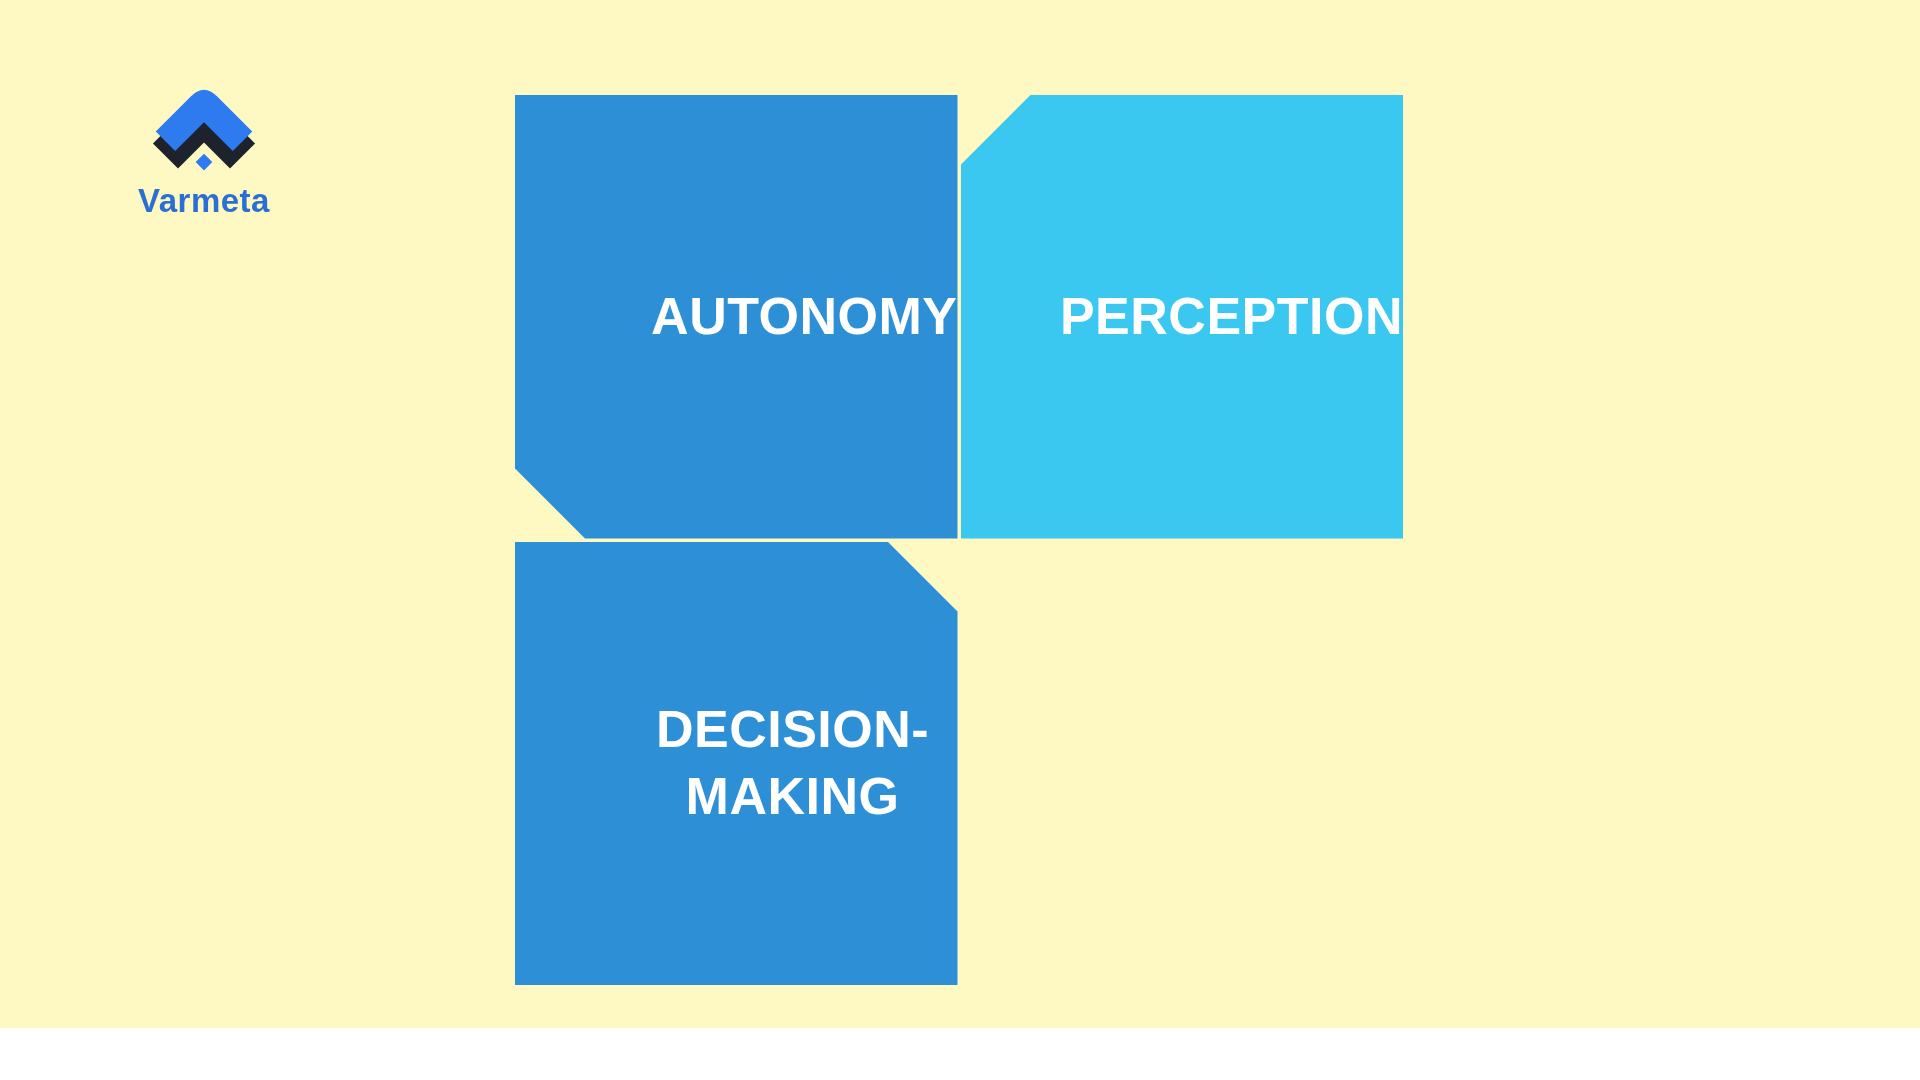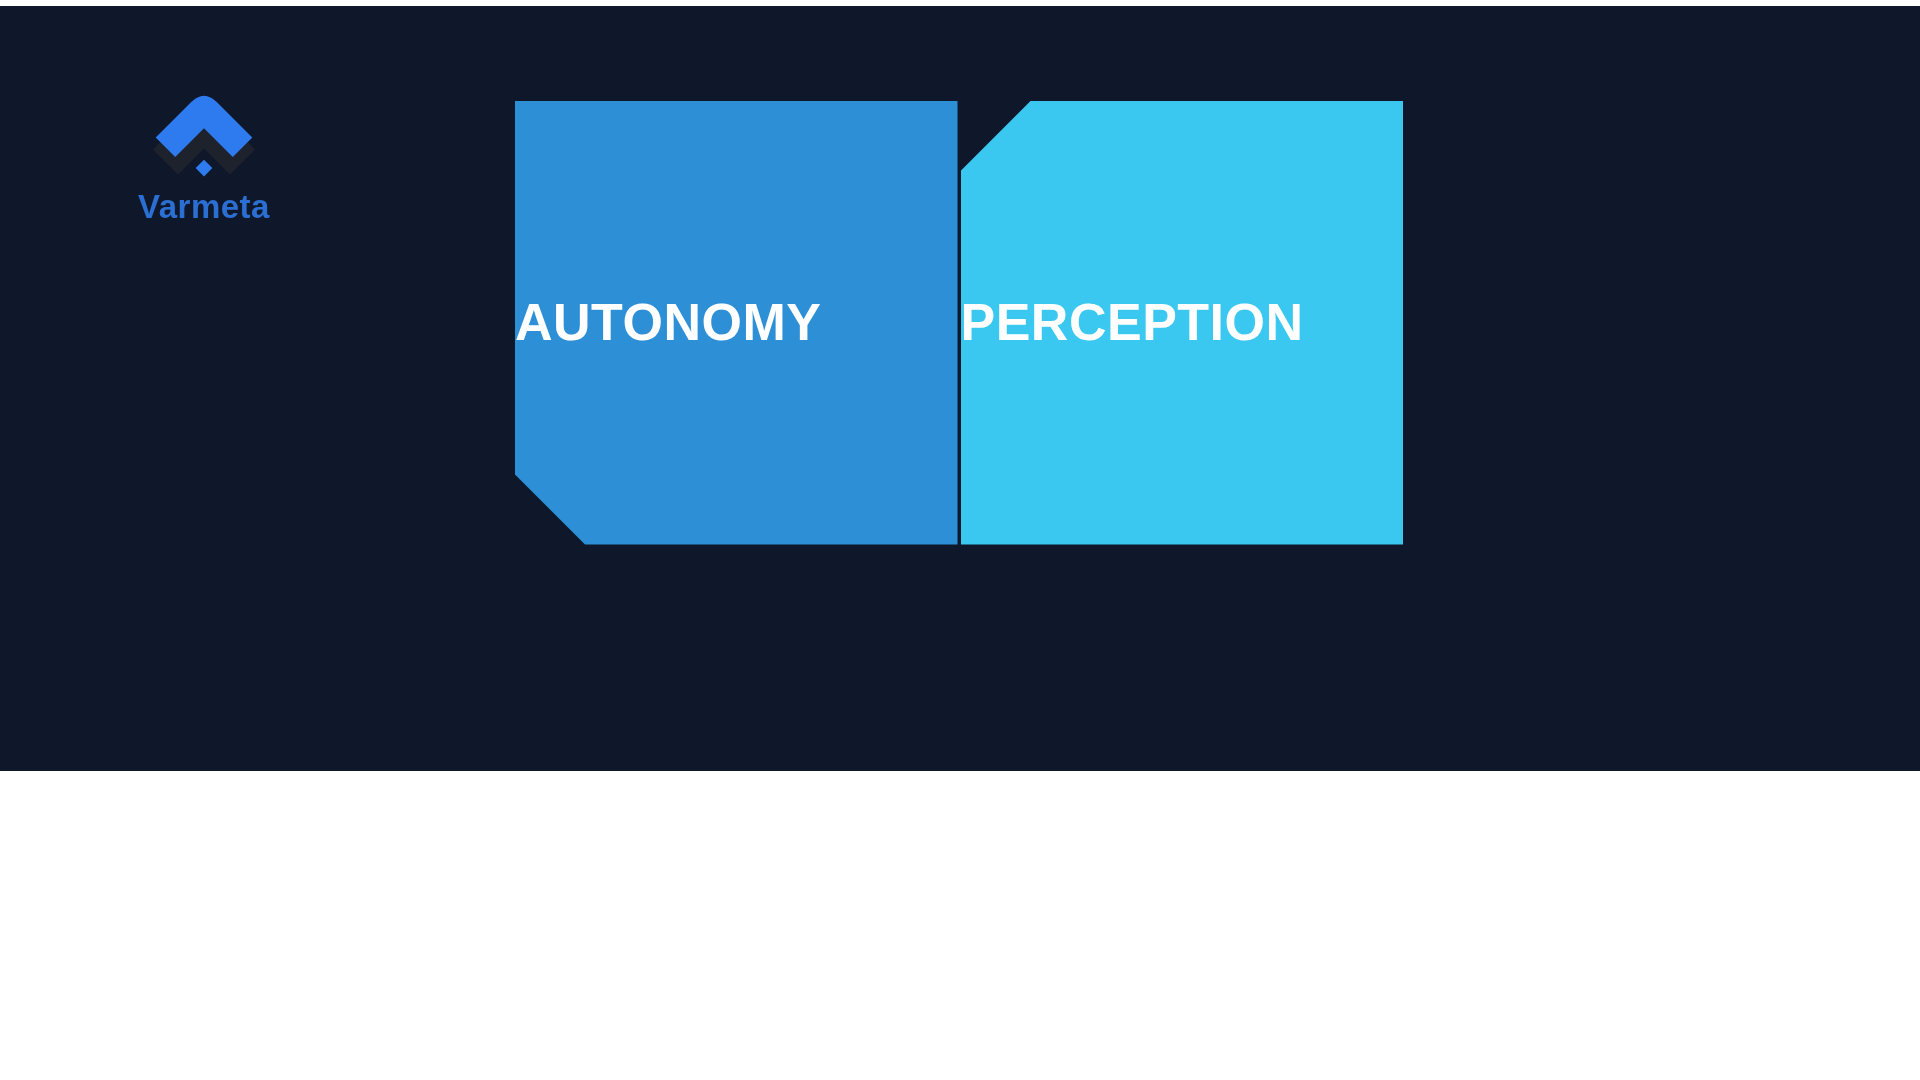--- a/index.html
+++ b/index.html
@@ -4,24 +4,23 @@
 <style>
   html, body {
     margin: 0;
     padding: 0;
     background: #ffffff;
     font-family: "Liberation Sans", sans-serif;
   }
   .canvas {
     position: relative;
     width: 1920px;
-    height: 765px;
-    background: #0f172a;
+    height: 1028px;
+    background: #fef9c3;
     overflow: hidden;
-    margin-top: 6px;
   }
 
   
   .logo {
     position: absolute;
     left: 116px;
     top: 72px;
     width: 176px;
     display: flex;
     flex-direction: column;
@@ -43,21 +42,21 @@
     width: 888px;
     height: 890px;
     display: grid;
     grid-template-columns: 1fr 1fr;
     grid-template-rows: 1fr 1fr;
     gap: 3px;
   }
   .cell {
     display: flex;
     align-items: center;
-    justify-content: flex-start;
+    justify-content: flex-end;
     text-align: center;
     color: #ffffff;
     font-size: 52px;
     font-weight: 800;
     letter-spacing: 0.5px;
     line-height: 1.3;
   }
   
   .cell.notch-bottom-left {
     clip-path: polygon(0 0, 100% 0, 100% 100%, 70px 100%, 0 calc(100% - 70px));
@@ -95,15 +94,18 @@
 
     <div class="cell notch-bottom-left" style="background-color: rgb(45, 144, 215);">
       <span class="label">AUTONOMY</span>
     </div>
 
     <div class="cell notch-top-left" style="background-color: rgb(58, 199, 240);">
       <span class="label">PERCEPTION</span>
     </div>
 
 
+    <div class="cell notch-top-right wrap-label" style="background-color: rgb(45, 144, 215);">
+      <span class="label">DECISION-MAKING</span>
+    </div>
 
   </div>
 </div>
 
 </body></html>

